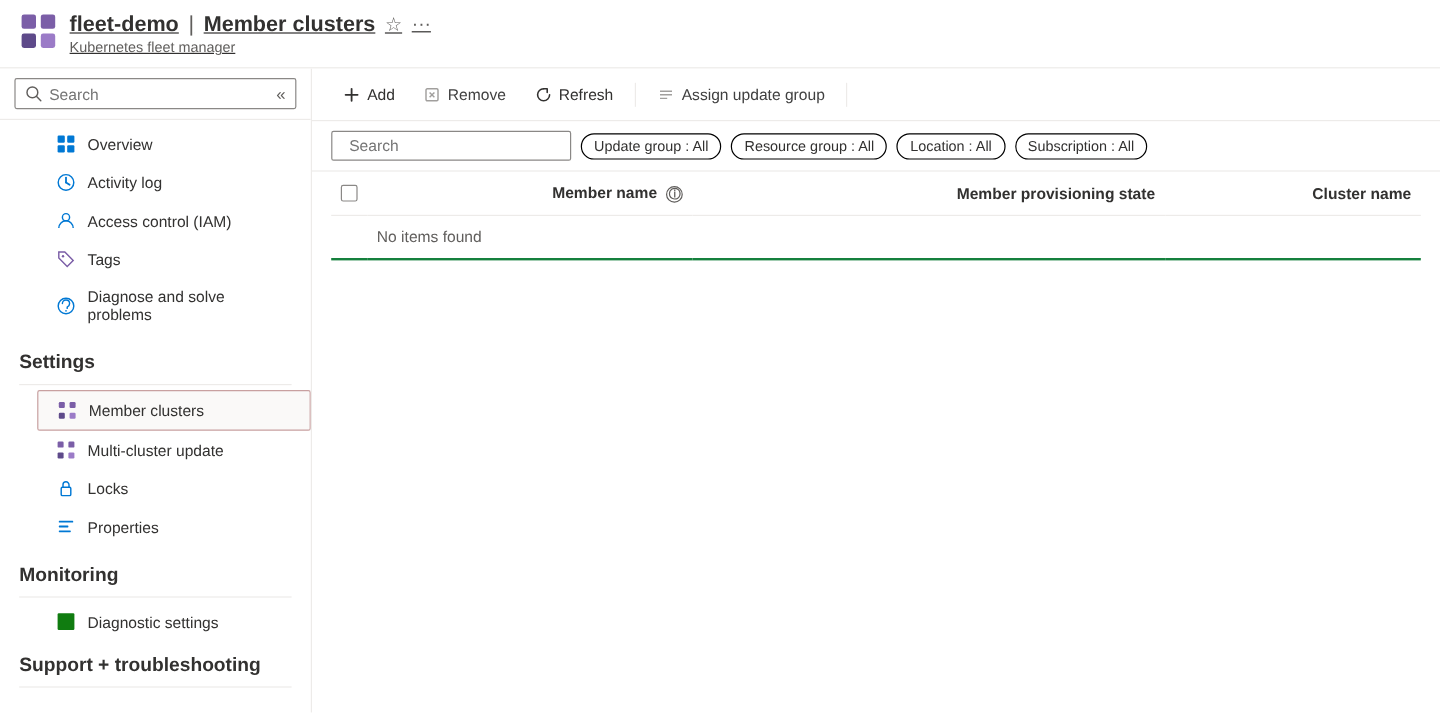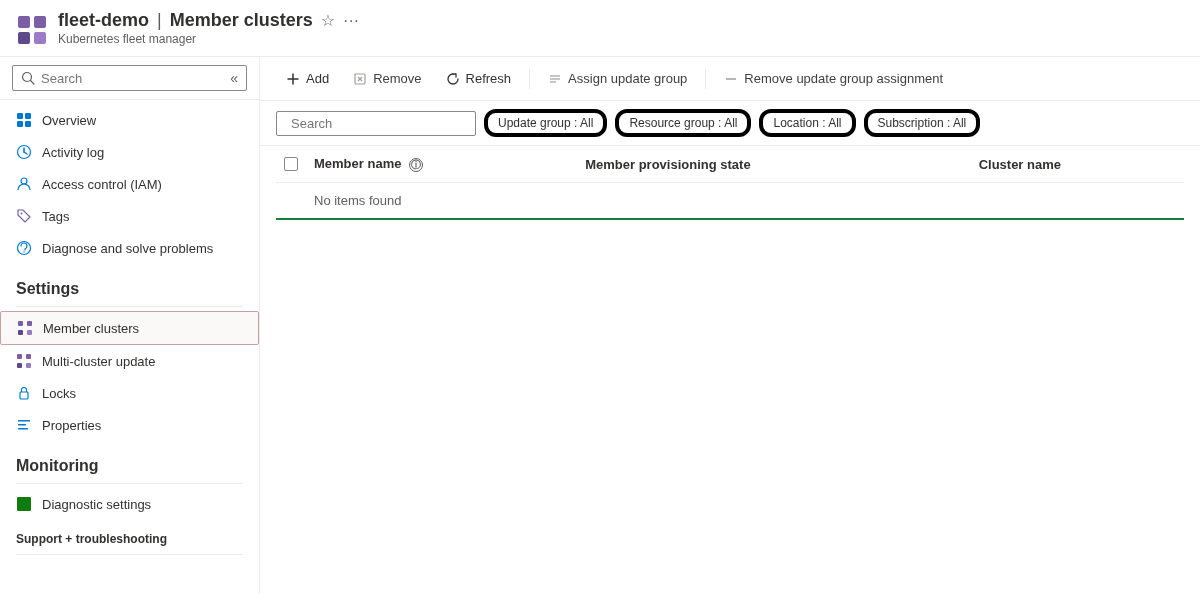--- a/index.html
+++ b/index.html
@@ -1,67 +1,67 @@
 <!DOCTYPE html>
 <html><head>
   <meta charset="utf-8">
   <style>
     * { box-sizing: border-box; margin: 0; padding: 0; }
     body { font-family: 'Segoe UI', sans-serif; font-size: 13px; color: #323130; background: #fff; display: flex; flex-direction: column; height: 594px; overflow: hidden; }
 
     
-    .header { display: flex; align-items: flex-end; padding: 10px 16px; border-bottom: 1px solid #edebe9; gap: 10px; min-height: 56px; }
+    .header { display: flex; align-items: flex-start; padding: 10px 16px; border-bottom: 1px solid #edebe9; gap: 10px; min-height: 56px; text-decoration: underline; }
     .header-icon { width: 32px; height: 32px; flex-shrink: 0; }
     .header-title { display: flex; flex-direction: column; }
     .header-title-main { font-size: 18px; font-weight: 600; color: #323130; display: flex; align-items: center; gap: 8px; }
     .header-title-main .resource-name { font-weight: 700; }
     .header-title-main .separator { color: #605e5c; font-weight: 300; }
     .header-title-main .page-name { font-weight: 600; }
     .header-subtitle { font-size: 12px; color: #605e5c; margin-top: 1px; }
     .header-icon-btn { color: #605e5c; cursor: pointer; font-size: 16px; background: none; border: none; }
 
     
     .main { display: flex; flex: 1; overflow: hidden; }
 
     
     .sidebar { width: 260px; border-right: 1px solid #edebe9; display: flex; flex-direction: column; overflow-y: auto; flex-shrink: 0; }
     .sidebar-search { padding: 8px 12px; border-bottom: 1px solid #edebe9; }
     .sidebar-search-input { display: flex; align-items: center; border: 1px solid #8a8886; border-radius: 2px; padding: 4px 8px; gap: 6px; width: 100%; }
     .sidebar-search-input input { border: none; outline: none; font-size: 13px; flex: 1; color: #323130; }
     .sidebar-collapse { margin-left: auto; cursor: pointer; color: #605e5c; font-size: 14px; background: none; border: none; }
 
     .sidebar-nav { flex: 1; padding: 4px 0; }
-    .nav-item { display: flex; align-items: center; gap: 10px; padding: 8px 16px; cursor: pointer; color: #323130; text-decoration: none; }
+    .nav-item { display: flex; align-items: center; gap: 10px; padding: 8px 16px; cursor: pointer; color: #323130; text-decoration: none; margin-left: 31px; }
     .nav-item.active { background: #faf9f8; border: 1px solid #c8a0a0; border-radius: 2px; }
     .nav-icon { width: 16px; height: 16px; flex-shrink: 0; display: flex; align-items: center; justify-content: center; }
     .nav-label { font-size: 13px; }
 
     .section-header { padding: 16px 16px 4px; font-weight: 600; font-size: 16px; color: #323130; }
     .section-divider { border: none; border-top: 1px solid #edebe9; margin: 4px 16px; }
-    .support-section-header { padding: 12px 16px 4px; font-weight: 600; font-size: 12px; color: #323130; }
+    .support-section-header { padding: 12px 16px 4px; font-weight: 600; font-size: 16px; color: #323130; }
 
     
     .content { flex: 1; display: flex; flex-direction: column; overflow: hidden; }
 
     
     .toolbar { display: flex; align-items: center; gap: 4px; padding: 8px 16px; border-bottom: 1px solid #edebe9; }
     .toolbar-btn { display: flex; align-items: center; gap: 6px; padding: 6px 10px; cursor: pointer; background: none; border: none; color: #323130; font-size: 13px; border-radius: 2px; justify-content: space-between; }
     .toolbar-btn.disabled { color: #404040; cursor: default; }
     .toolbar-separator { width: 1px; height: 20px; background: #edebe9; margin: 0 4px; }
 
     
     .filters { display: flex; align-items: center; gap: 8px; padding: 8px 16px; border-bottom: 1px solid #edebe9; flex-wrap: wrap; }
     .filter-search { display: flex; align-items: center; border: 1px solid #8a8886; border-radius: 2px; padding: 4px 8px; gap: 6px; width: 200px; }
     .filter-search input { border: none; outline: none; font-size: 13px; flex: 1; }
-    .filter-pill { display: flex; align-items: flex-start; border: 4px solid #000000; border-radius: 12px; padding: 3px 10px; font-size: 12px; cursor: pointer; background: #fff; color: #323130; }
+    .filter-pill { display: flex; align-items: flex-start; border: 1px solid #000000; border-radius: 12px; padding: 3px 10px; font-size: 12px; cursor: pointer; background: #fff; color: #323130; }
 
     
     .table-area { flex: 1; overflow-y: auto; padding: 0 16px; }
     .table { width: 100%; border-collapse: collapse; }
-    .table th { text-align: left; padding: 10px 8px; font-weight: 600; font-size: 13px; color: #323130; border-bottom: 1px solid #edebe9; white-space: nowrap; }
+    .table th { text-align: right; padding: 10px 8px; font-weight: 600; font-size: 13px; color: #323130; border-bottom: 1px solid #edebe9; white-space: nowrap; }
     .table td { padding: 10px 8px; font-size: 13px; color: #605e5c; border-bottom: 2px solid #15803d; }
     .table-checkbox { width: 24px; }
     .checkbox { width: 14px; height: 14px; border: 1px solid #8a8886; border-radius: 2px; cursor: pointer; }
     .no-items { padding: 20px 8px; color: #605e5c; font-size: 13px; }
     .info-icon { display: inline-flex; align-items: center; justify-content: center; width: 14px; height: 14px; border-radius: 50%; border: 1px solid #605e5c; font-size: 10px; color: #605e5c; margin-left: 4px; cursor: pointer; }
   </style>
 </head>
 <body>
 
 <div class="header">
@@ -249,26 +249,20 @@
       <div class="toolbar-separator"></div>
       <button class="toolbar-btn disabled">
         <svg width="14" height="14" viewBox="0 0 14 14">
           <line x1="2" y1="4" x2="12" y2="4" stroke="#a19f9d" stroke-width="1.2"></line>
           <line x1="2" y1="7" x2="12" y2="7" stroke="#a19f9d" stroke-width="1.2"></line>
           <line x1="2" y1="10" x2="8" y2="10" stroke="#a19f9d" stroke-width="1.2"></line>
         </svg>
         <span>Assign update group</span>
       </button>
       <div class="toolbar-separator"></div>
-      <button class="toolbar-btn disabled">
-        <svg width="14" height="14" viewBox="0 0 14 14">
-          <line x1="2" y1="7" x2="12" y2="7" stroke="#a19f9d" stroke-width="1.5"></line>
-        </svg>
-        <span>Remove update group assignment</span>
-      </button>
     </div>
 
     <div class="filters">
       <div class="filter-search">
         <svg width="14" height="14" viewBox="0 0 14 14" fill="none">
           <circle cx="6" cy="6" r="4.5" stroke="#605e5c" stroke-width="1.2"></circle>
           <line x1="9.5" y1="9.5" x2="13" y2="13" stroke="#605e5c" stroke-width="1.2" stroke-linecap="round"></line>
         </svg>
         <input type="text" placeholder="Search" style="">
       </div>

